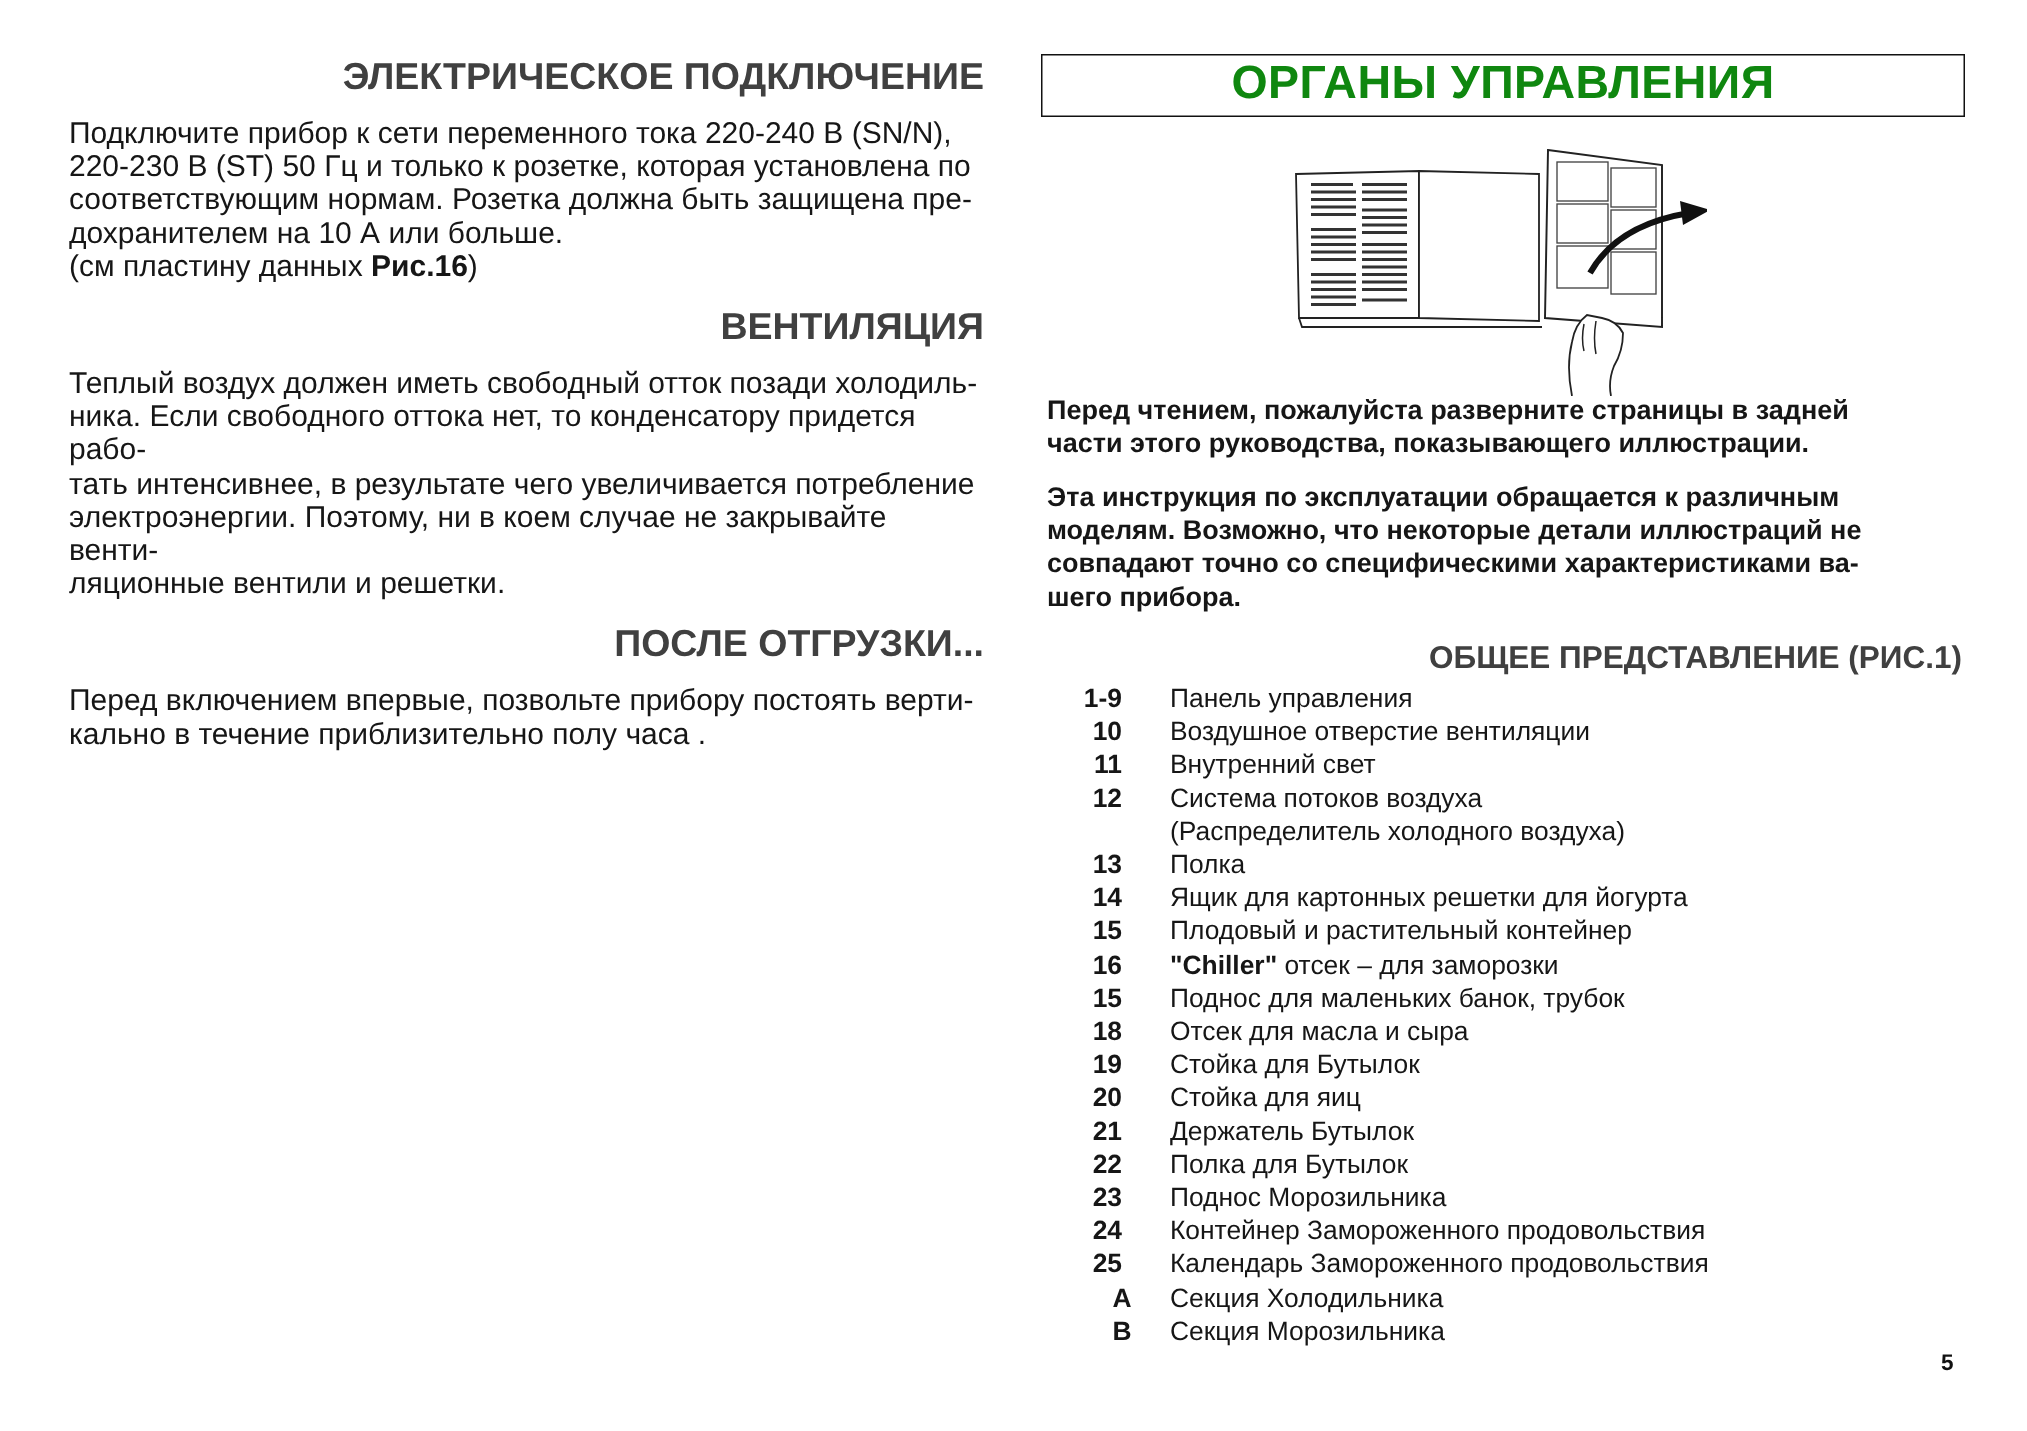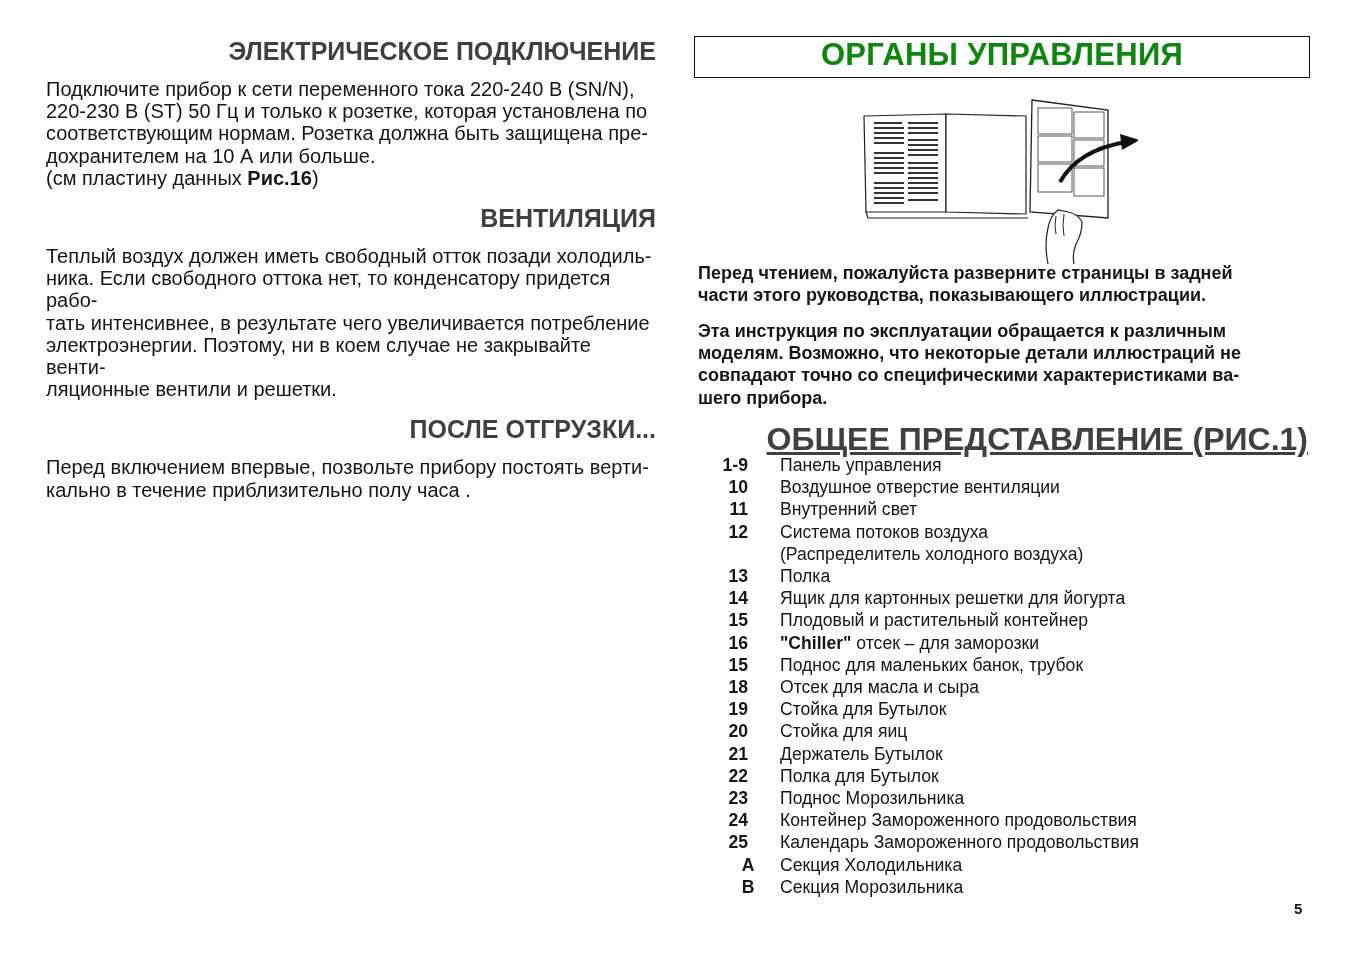--- a/index.html
+++ b/index.html
@@ -24,21 +24,21 @@
   .title-box span {
     color: #0f870f; font-weight: bold; font-size: 31px; letter-spacing: 0.3px;
   }
   .illus { position: absolute; left: 164px; top: 58px; width: 280px; height: 170px; }
   .bold-p {
     font-weight: bold; font-size: 18px; line-height: 22.2px; margin: 0; color: #161616;
   }
   .bp1 { position: absolute; left: 4px; top: 226px; width: 610px; }
   .bp2 { position: absolute; left: 4px; top: 284px; width: 610px; }
   .overview { position: absolute; left: 4px; top: 388px; width: 610px; }
-  .overview h2.sec { font-size: 32px; text-decoration: underline; }
+  .overview h2.sec { font-size: 21px; }
   .parts { margin-top: 0px; }
   .part-row { display: flex; font-size: 17.6px; line-height: 22.2px; color: #161616; align-items: center; }
   .part-num { width: 68px; text-align: right; font-weight: bold; padding-right: 18px; box-sizing: border-box; }
   .part-num.center { text-align: center; padding-left: 32px; padding-right: 0; width: 68px; }
   .part-label { padding-left: 14px; }
   .part-label .b { font-weight: bold; }
   .page-num { position: absolute; left: 1294px; top: 900px; font-weight: bold; font-size: 15px; }
 </style>
 </head>
 <body>

